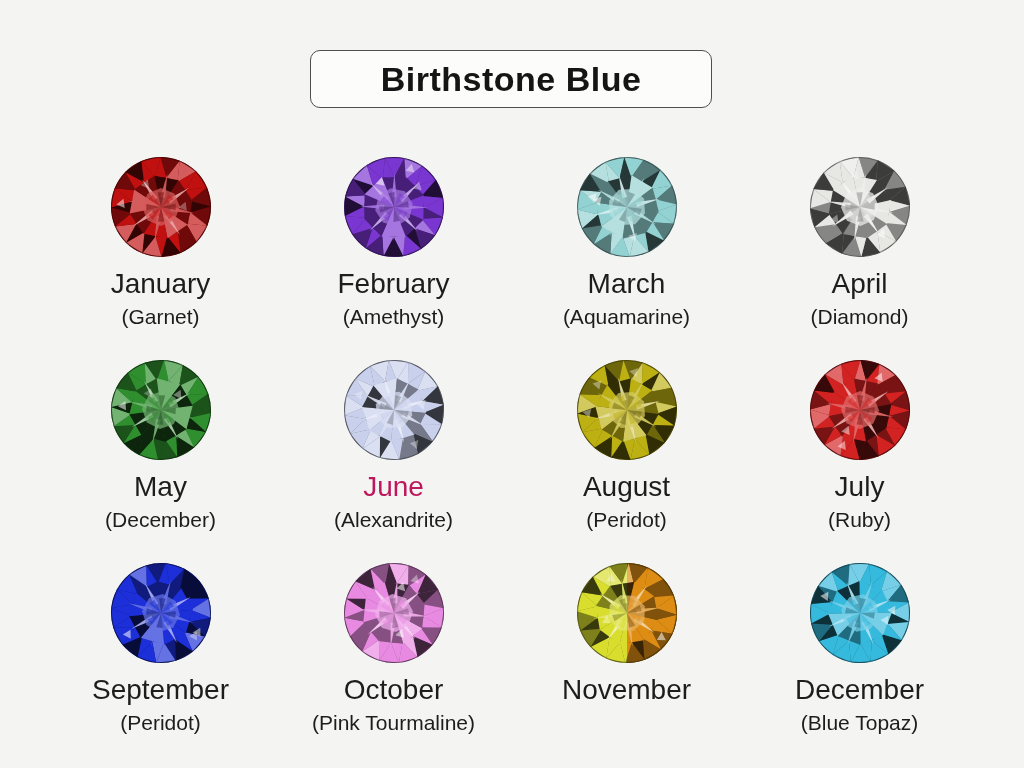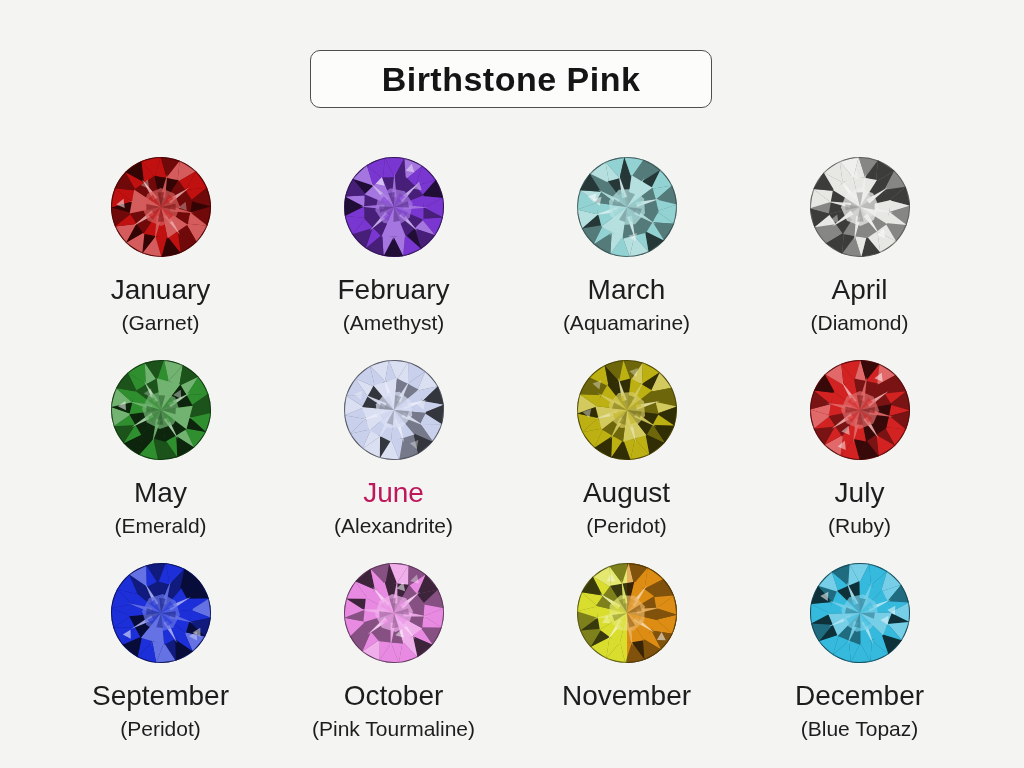--- a/index.html
+++ b/index.html
@@ -26,34 +26,34 @@
     display:grid;
     grid-template-columns:repeat(4,233px);
     grid-auto-rows:203px;
   }
   .cell{
     display:flex;flex-direction:column;align-items:center;
     margin:0;padding:0;
   }
   .gem{width:104px;height:104px;margin-top:5px;display:block;}
   .month{
-    font-size:28px;line-height:30px;margin-top:16px;
+    font-size:28px;line-height:30px;margin-top:10px;
     color:#1d1d1d;font-weight:400;text-align:center;
   }
   .stone{
     font-size:21px;line-height:22px;margin-top:7px;
     color:#1d1d1d;font-weight:400;text-align:center;white-space:nowrap;
   }
 </style>
 </head>
 <body style="background: rgb(244, 244, 242);">
 
 <div class="canvas">
   <div class="title-box" style="background: rgb(252, 252, 251); border-color: rgb(79, 79, 79);">
-    <span style="color: rgb(21, 21, 21);">Birthstone Pink</span>
+    <span style="color: rgb(21, 21, 21);">Birthstone Blue</span>
   </div>
   <div class="grid" id="grid">
   <figure class="cell">
     <svg class="gem" xmlns="http://www.w3.org/2000/svg" viewBox="-52 -52 104 104">
           <defs></defs>
           <g>
             <g transform="rotate(22)">
               <circle r="50" fill="#700909"></circle>
               <polygon points="50.00,0.00 46.19,19.13 29.42,5.85" fill="#d55c5c"></polygon>
               <polygon points="29.42,5.85 24.94,16.67 46.19,19.13" fill="#700909"></polygon>
@@ -409,21 +409,21 @@
               <polygon points="0.00,0.00 2.60,-14.77 8.60,-12.29" fill="#2f8f2f" fill-opacity="0.5"></polygon>
               <polygon points="0.00,0.00 12.29,-8.60 14.77,-2.60" fill="#1b531b" fill-opacity="0.5"></polygon>
               <polygon points="8.82,-26.88 13.32,-18.88 4.32,-18.88" fill="#ffffff" fill-opacity="0.40914765377936424"></polygon>
               <polygon points="-35.91,7.47 -31.41,15.47 -40.41,15.47" fill="#ffffff" fill-opacity="0.5405804995968355"></polygon>
               <polygon points="-18.23,-15.15 -13.73,-7.15 -22.73,-7.15" fill="#ffffff" fill-opacity="0.2885668103904027"></polygon>
               <circle r="49.4" fill="none" stroke="#0c250c" stroke-width="1" stroke-opacity="0.55"></circle>
             </g>
           </g>
         </svg>
     <figcaption class="month" style="color: rgb(29, 29, 29);">May</figcaption>
-    <div class="stone" style="color: rgb(29, 29, 29);">(Emerald)</div>
+    <div class="stone" style="color: rgb(29, 29, 29);">(December)</div>
   </figure>
 
   <figure class="cell">
     <svg class="gem" xmlns="http://www.w3.org/2000/svg" viewBox="-52 -52 104 104">
           <defs></defs>
           <g>
             <g transform="rotate(39)">
               <circle r="50" fill="#757989"></circle>
               <polygon points="50.00,0.00 46.19,19.13 29.42,5.85" fill="#34363d"></polygon>
               <polygon points="29.42,5.85 24.94,16.67 46.19,19.13" fill="#757989"></polygon>

